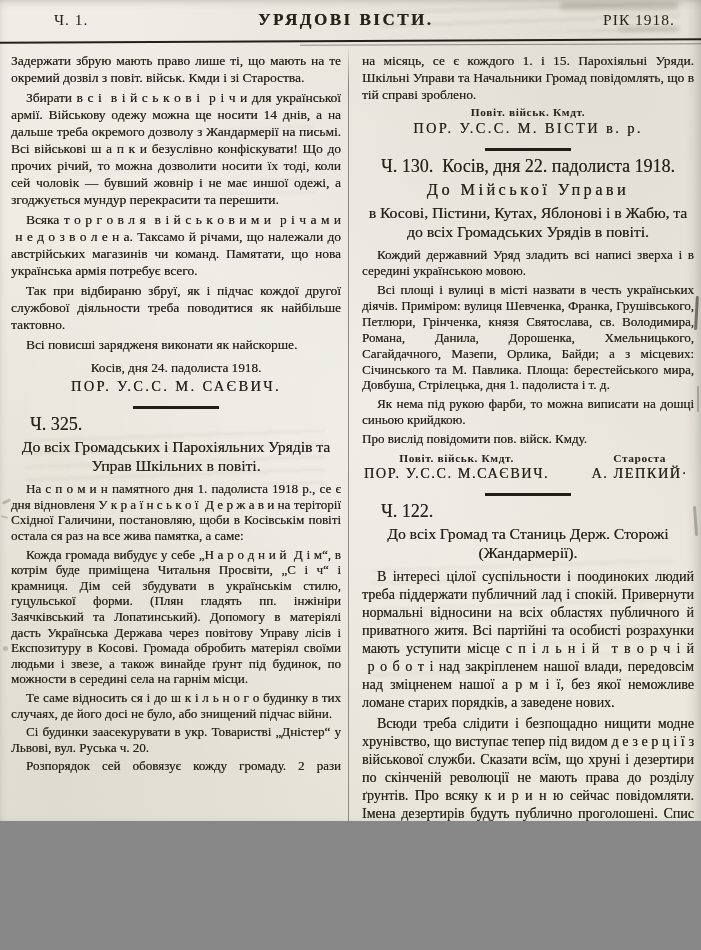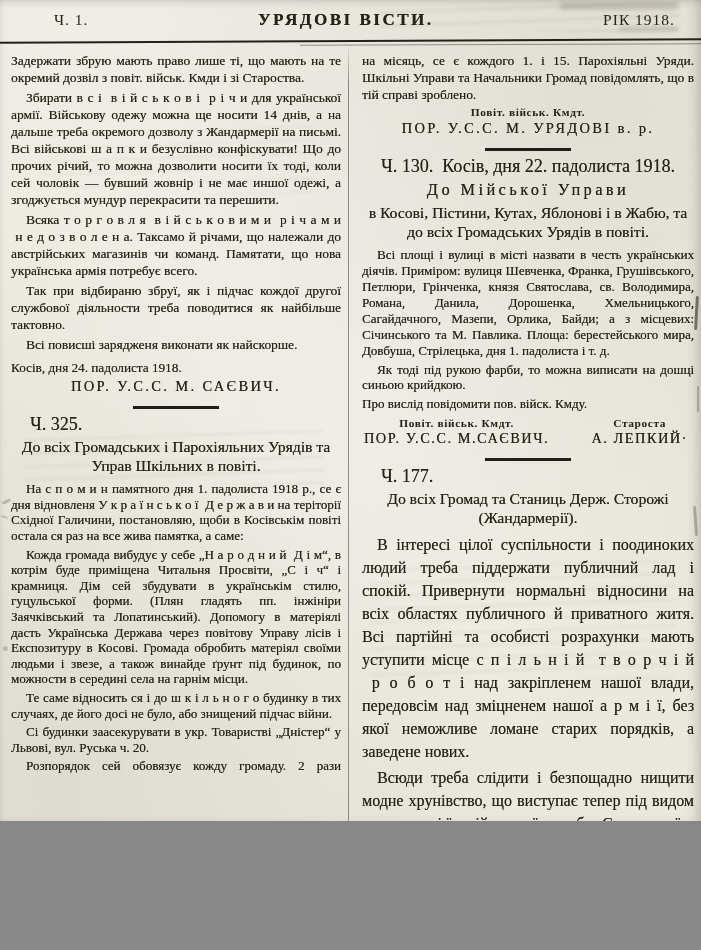--- a/index.html
+++ b/index.html
@@ -60,23 +60,23 @@
     text-align:justify;
     text-shadow:0.2px 0.2px 0.35px rgba(40,35,26,0.65);
     font-family:Liberation Serif, serif;
   }
   .ind{text-indent:15px;}
   .noind{text-indent:0;}
   .fill-last{text-align-last:justify;}
   .a1{font-size:13.4px;line-height:17px;}
   .a2L{font-size:13px;line-height:15.6px;}
   .rA{font-size:13px;line-height:15.9px;}
-  .rB{font-size:16px;line-height:23px;}
-
-  .dateline{text-align:left;font-size:13.2px;margin:7px 0 2px;
+  .rB{font-size:14px;line-height:18px;}
+
+  .dateline{text-align:center;font-size:13.2px;margin:7px 0 2px;
     text-shadow:0.2px 0.2px 0.35px rgba(40,35,26,0.6);}
   .sig-role{text-align:center;font-size:11.4px;font-weight:bold;letter-spacing:0.6px;margin:3px 0 1px;}
   .sig-name{text-align:center;font-size:14.4px;letter-spacing:2.4px;margin:2px 0 0;
     text-shadow:0.2px 0.2px 0.4px rgba(40,35,26,0.7);}
 
   .divider{text-align:center;margin:9px 0 5px;line-height:0;}
   .divider i{display:inline-block;width:86px;height:3px;background:#211e18;}
 
   .numrow{display:flex;justify-content:space-between;align-items:baseline;
     font-size:18px;padding:0 3px;margin:2px 16px 3px;
@@ -141,50 +141,51 @@
       <p class="b a2L ind">Те саме відносить ся і до ш&nbsp;к&nbsp;і&nbsp;л&nbsp;ь&nbsp;н&nbsp;о&nbsp;г&nbsp;о будинку в тих случаях, де його досі не було, або знищений підчас війни.</p>
       <p class="b a2L ind">Сі будинки заасекурувати в укр. Товаристві „Дністер“ у Львові, вул. Руська ч. 20.</p>
       <p class="b a2L ind fill-last">Розпорядок сей обовязує кожду громаду. 2 рази</p>
     </div>
 
     <div class="col-sep"></div>
 
     <div class="col right">
       <p class="b a1 noind">на місяць, се є кождого 1. і 15. Парохіяльні Уряди. Шкільні Управи та Начальники Громад повідомлять, що в тій справі зроблено.</p>
       <div class="sig-role">Повіт. військ. Кмдт.</div>
-      <div class="sig-name">ПОР. У.С.С. М. УРЯДОВІ в. р.</div>
+      <div class="sig-name">ПОР. У.С.С. М. ВІСТИ в. р.</div>
 
       <div class="divider"><i></i></div>
 
       <div class="numrow">
         <span>Ч. 130.</span>
         <span>Косів, дня 22. падолиста 1918.</span>
       </div>
       <h2 class="heading-lg">До Мійської Управи</h2>
       <h3 class="heading">в Косові, Пістини, Кутах, Яблонові і в Жабю, та до всіх Громадських Урядів в повіті.</h3>
 
+      <p class="b rA ind">Кождий державний Уряд зладить всі написі зверха і в середині українською мовою.</p>
       <p class="b rA ind">Всі площі і вулиці в місті назвати в честь українських діячів. Приміром: вулиця Шевченка, Франка, Грушівського, Петлюри, Грінченка, князя Святослава, св. Володимира, Романа, Данила, Дорошенка, Хмельницького, Сагайдачного, Мазепи, Орлика, Байди; а з місцевих: Січинського та М. Павлика. Площа: берестейського мира, Довбуша, Стрілецька, дня 1. падолиста і т. д.</p>
-      <p class="b rA ind">Як тоді під рукою фарби, то можна виписати на дошці синьою крийдкою.</p>
+      <p class="b rA ind">Як нема під рукою фарби, то можна виписати на дошці синьою крийдкою.</p>
       <p class="b rA center-line">Про вислід повідомити пов. війск. Кмду.</p>
 
       <div class="sigrow">
         <div class="sigcol">
           <div class="sig-role">Повіт. військ. Кмдт.</div>
           <div class="sig-name">ПОР. У.С.С. М.САЄВИЧ.</div>
         </div>
         <div class="sigcol">
           <div class="sig-role">Староста</div>
           <div class="sig-name">А. ЛЕПКИЙ·</div>
         </div>
       </div>
 
       <div class="divider"><i></i></div>
 
       <div class="numrow">
-        <span>Ч. 177.</span>
+        <span>Ч. 122.</span>
       </div>
       <h2 class="heading">До всіх Громад та Станиць Держ. Сторожі (Жандармерії).</h2>
 
       <p class="b rB ind">В інтересі цілої суспільности і поодиноких людий треба піддержати публичний лад і спокій. Привернути нормальні відносини на всіх областях публичного й приватного житя. Всі партійні та особисті розрахунки мають уступити місце с&nbsp;п&nbsp;і&nbsp;л&nbsp;ь&nbsp;н&nbsp;і&nbsp;й &nbsp;т&nbsp;в&nbsp;о&nbsp;р&nbsp;ч&nbsp;і&nbsp;й &nbsp;р&nbsp;о&nbsp;б&nbsp;о&nbsp;т&nbsp;і над закріпленем нашої влади, передовсім над зміцненем нашої а&nbsp;р&nbsp;м&nbsp;і&nbsp;ї, без якої неможливе ломане старих порядків, а заведене нових.</p>
       <p class="b rB ind">Всюди треба слідити і безпощадно нищити модне хрунівство, що виступає тепер під видом д&nbsp;е&nbsp;з&nbsp;е&nbsp;р&nbsp;ц&nbsp;і&nbsp;ї з військової служби. Сказати всїм, що хруні і дезертири по скінченій революції не мають права до розділу ґрунтів. Про всяку к&nbsp;и&nbsp;р&nbsp;и&nbsp;н&nbsp;ю сейчас повідомляти. Імена дезертирів будуть публично проголошені. Спис дезертирів подати Повіт. Кмді. Се зробить Станиця держ. Сторожі в порозумінню з Начальниками Громад.</p>
       <p class="b rB ind fill-last">М&nbsp;і&nbsp;л&nbsp;і&nbsp;ц&nbsp;і&nbsp;я. У кождім селі установляє начальник громади вартові чети (міліцію). До вартових чет обовязаний кождий мущина від 35—45 років житя, а</p>
     </div>
   </div>
 
   <div class="ghost" style="left:380px;top:2px;width:300px;height:30px;"></div>

